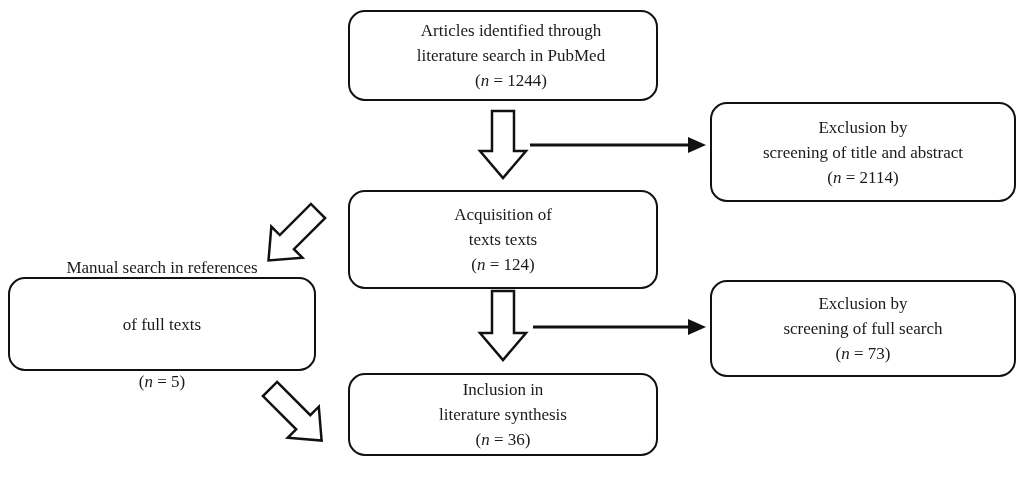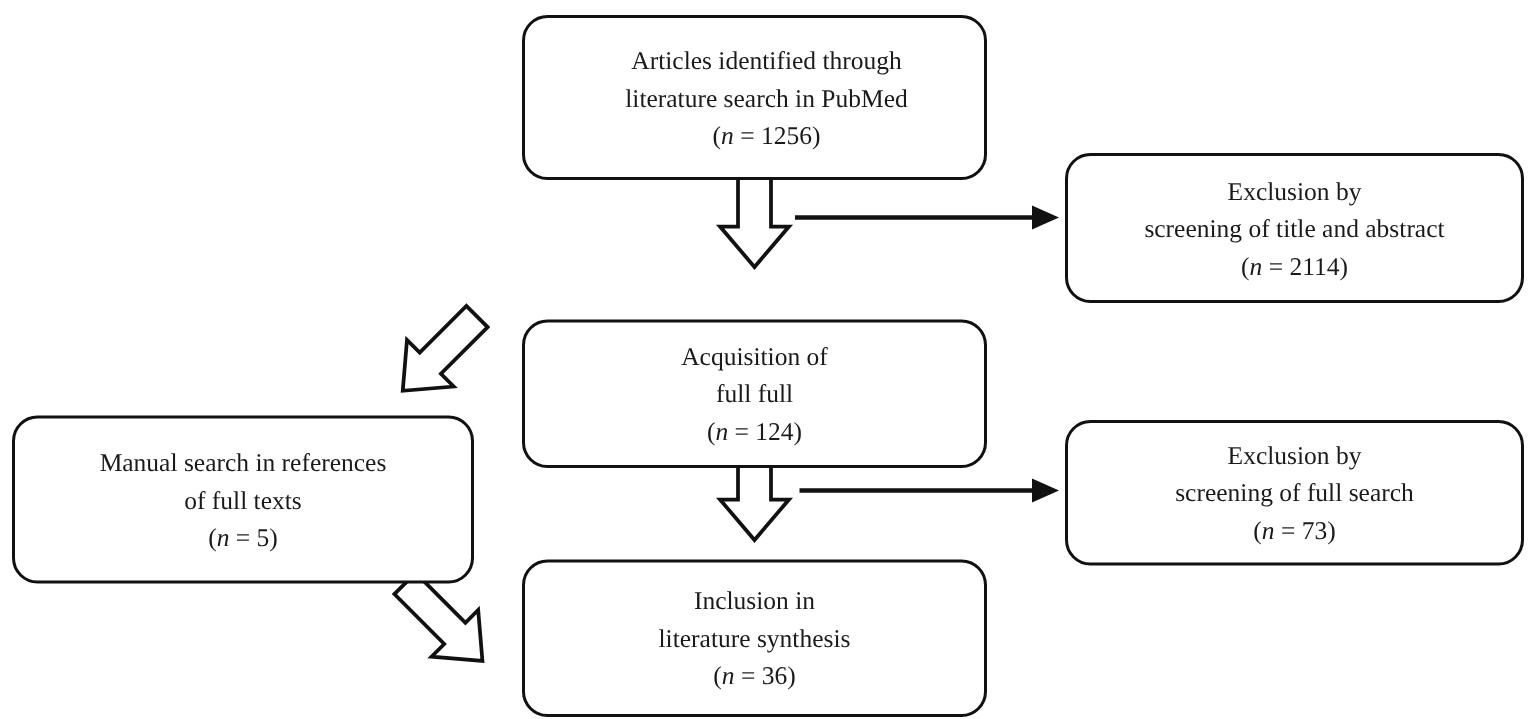--- a/index.html
+++ b/index.html
@@ -47,26 +47,26 @@
   .solid-line {
     stroke: var(--border, #111111);
     stroke-width: 3;
   }
   .solid-head {
     fill: var(--border, #111111);
     stroke: none;
   }
 
   
-  #box-identified          { left: 348px; top: 10px;  width: 310px; height: 110px; padding-left: 24px; }
+  #box-identified          { left: 348px; top: 10px;  width: 310px; height: 91px; padding-left: 24px; }
   #box-excl-title-abstract { left: 710px; top: 102px; width: 306px; height: 100px; }
-  #box-acquisition         { left: 348px; top: 190px; width: 310px; height: 99px; margin-top: 23px; }
-  #box-manual-search       { left: 8px;   top: 277px; width: 308px; height: 112px; }
+  #box-acquisition         { left: 348px; top: 190px; width: 310px; height: 99px; }
+  #box-manual-search       { left: 8px;   top: 277px; width: 308px; height: 94px; gap: 32px; }
   #box-excl-full-texts     { left: 710px; top: 280px; width: 306px; height: 97px; }
-  #box-inclusion           { left: 348px; top: 373px; width: 310px; height: 105px; border-radius: 17px; }
+  #box-inclusion           { left: 348px; top: 373px; width: 310px; height: 83px; border-radius: 17px; }
 </style>
 </head>
 <body>
 
 <div class="figure">
 
   <svg class="arrows" width="1024" height="479" viewBox="0 0 1024 479" aria-hidden="true">
 
     <polygon class="hollow" points="492,111 514,111 514,151 526,151 503,178 480,151 492,151"></polygon>
 
@@ -87,32 +87,32 @@
     </g>
 
     <g transform="translate(270,389) rotate(45)">
       <polygon class="hollow" points="0,-10 47,-10 47,-22 73,0 47,22 47,10 0,10"></polygon>
     </g>
   </svg>
 
   <div class="box" id="box-identified">
     <div>Articles identified through</div>
     <div>literature search in PubMed</div>
-    <div><span>(</span><span class="nvar">n</span><span> = </span><span>1256</span><span>)</span></div>
+    <div><span>(</span><span class="nvar">n</span><span> = </span><span>1244</span><span>)</span></div>
   </div>
 
   <div class="box" id="box-excl-title-abstract">
     <div>Exclusion by</div>
     <div>screening of title and abstract</div>
     <div><span>(</span><span class="nvar">n</span><span> = </span><span>2114</span><span>)</span></div>
   </div>
 
   <div class="box" id="box-acquisition">
     <div>Acquisition of</div>
-    <div>full full</div>
+    <div>texts texts</div>
     <div><span>(</span><span class="nvar">n</span><span> = </span><span>124</span><span>)</span></div>
   </div>
 
   <div class="box" id="box-manual-search">
     <div>Manual search in references</div>
     <div>of full texts</div>
     <div><span>(</span><span class="nvar">n</span><span> = </span><span>5</span><span>)</span></div>
   </div>
 
   <div class="box" id="box-excl-full-texts">

